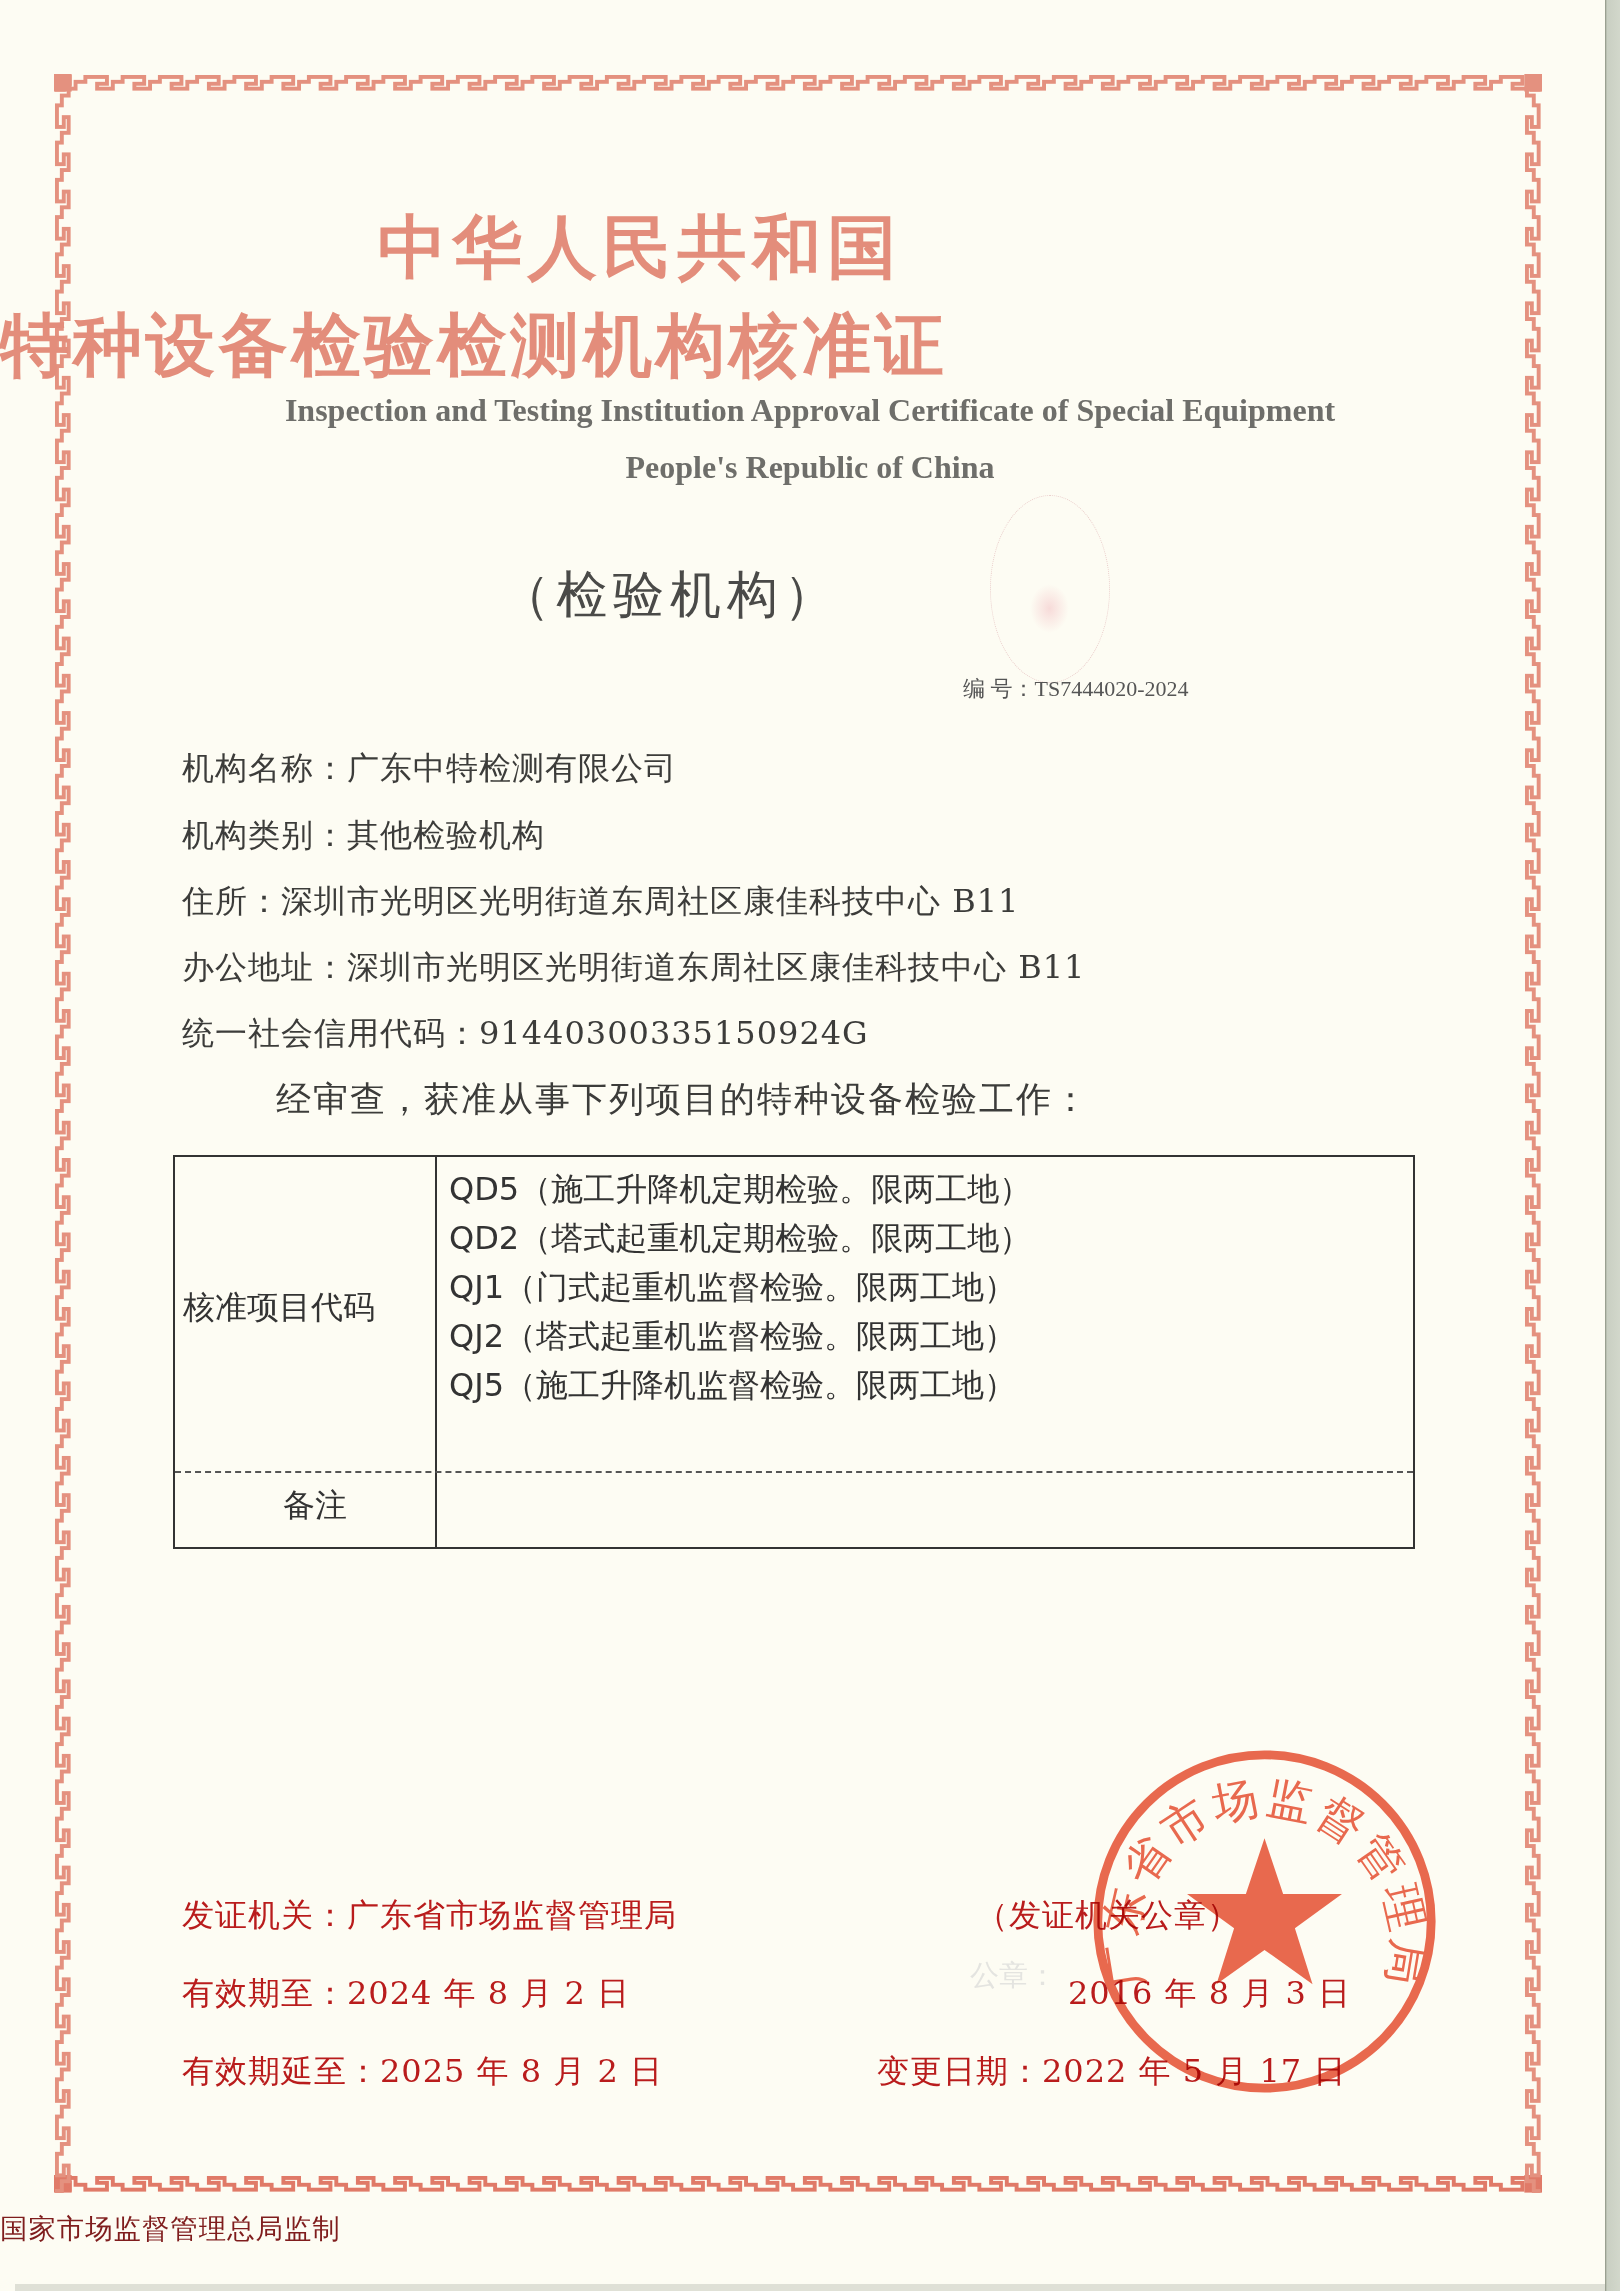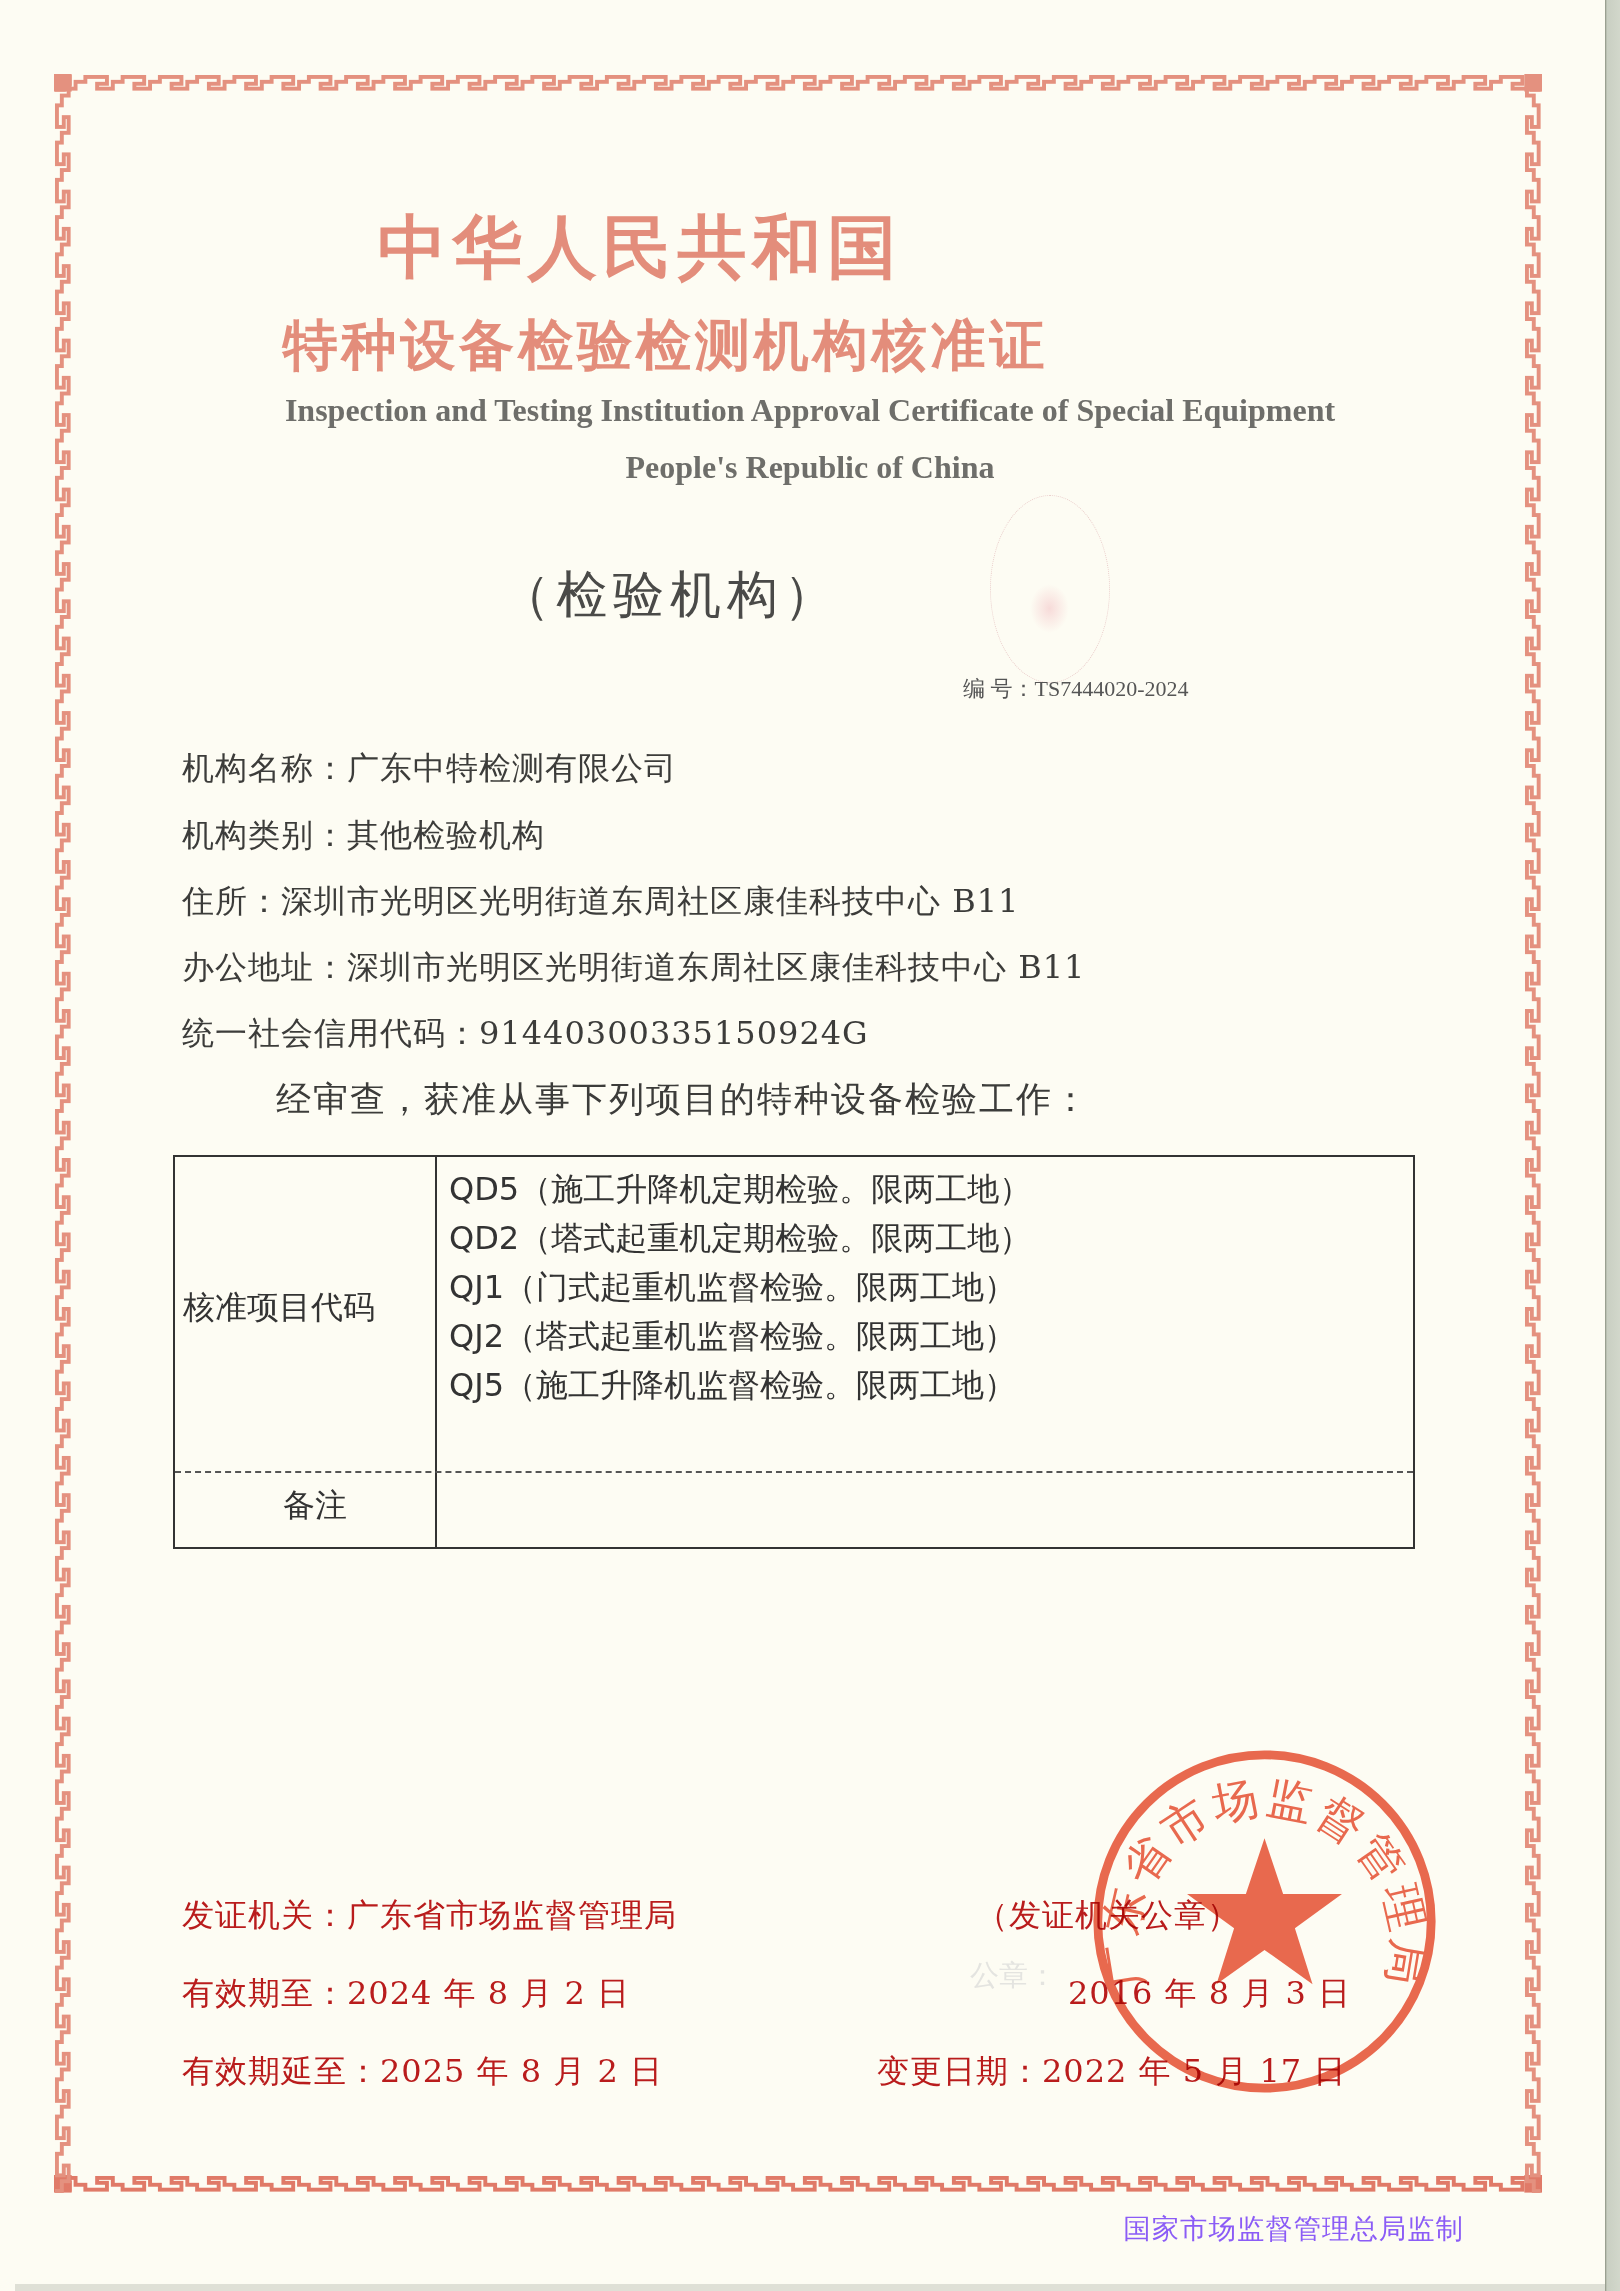--- a/index.html
+++ b/index.html
@@ -29,21 +29,21 @@
   .band.left { left: 0; }
   .band.right { right: 0; }
   .band svg { width: 100%; height: 100%; display: block; }
 
   .abs { position: absolute; white-space: nowrap; }
   .title-cn {
     color: #e38d7b; font-weight: bold; letter-spacing: 5.9px;
     font-family: "DejaVu Sans", sans-serif;
   }
   .title1 { left: 0; width: 1280px; text-align: center; top: 208px; font-size: 69px; line-height: 78px; }
-  .title2 { left: 0; width: 1331px; text-align: center; top: 306px; font-size: 55px; line-height: 78px; letter-spacing: 3.9px; }
+  .title2 { left: 0; width: 1331px; text-align: left; top: 306px; font-size: 69px; line-height: 78px; letter-spacing: 3.9px; }
   .title-en {
     left: 0; width: 1620px; text-align: center; color: #6e6e6a;
     font-family: "Liberation Serif", serif; font-weight: bold;
   }
   .en1 { top: 392px; font-size: 32px; }
   .en2 { top: 449px; font-size: 32px; }
   .subtitle { left: 0; width: 1340px; text-align: center; top: 561px; font-size: 51px; color: #4a4a48; letter-spacing: 5.9px; }
   .certno { left: 963px; top: 674px; font-size: 22px; color: #555; font-family: Liberation Serif, serif; }
   .field { left: 182px; font-size: 32px; color: #3c3c3a; font-family: "DejaVu Serif", serif; letter-spacing: 1px; }
   .intro { left: 276px; top: 1076px; font-size: 35px; color: #3c3c3a; font-family: "DejaVu Serif", serif; letter-spacing: 2px; }
@@ -75,21 +75,21 @@
     opacity: 0.88; mix-blend-mode: multiply;
   }
   .emboss {
     position: absolute; left: 990px; top: 495px; width: 118px; height: 186px;
     border-radius: 50%; border: 1px dotted rgba(200,120,130,0.35);
   }
   .emboss::after {
     content: ""; position: absolute; left: 39px; top: 88px; width: 39px; height: 49px;
     background: radial-gradient(rgba(230,120,140,0.25), transparent 70%);
   }
-  .supervisor { left: 0; width: 1464px; text-align: right; top: 2211px; font-size: 27.4px; color: #8b5cf6; letter-spacing: 1px; }
+  .supervisor { left: 0; width: 1464px; text-align: left; top: 2211px; font-size: 27.4px; color: #7f1d1d; letter-spacing: 1px; }
 </style>
 </head>
 <body>
 
 <div class="paper-edge"></div>
 <div class="bottom-edge"></div>
 
 <div class="frame">
   <div class="band top">
     <svg preserveAspectRatio="none" viewBox="0 0 1518 18">

